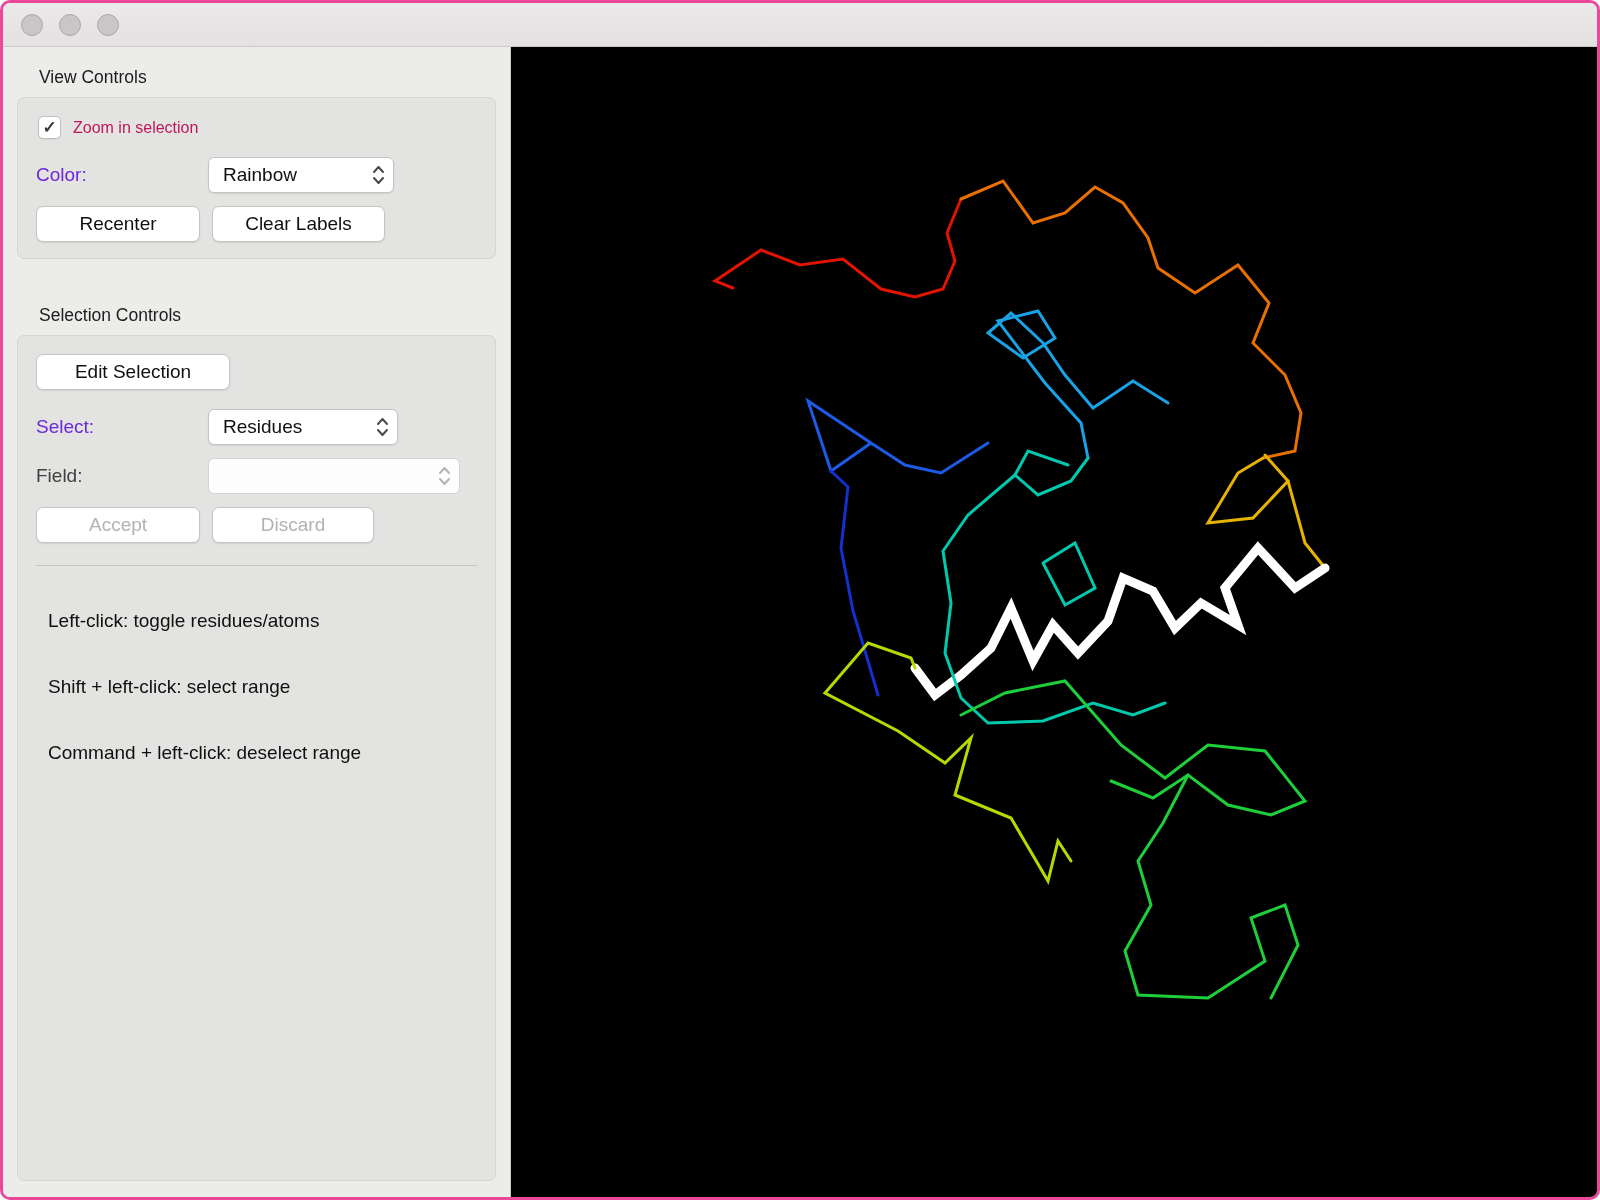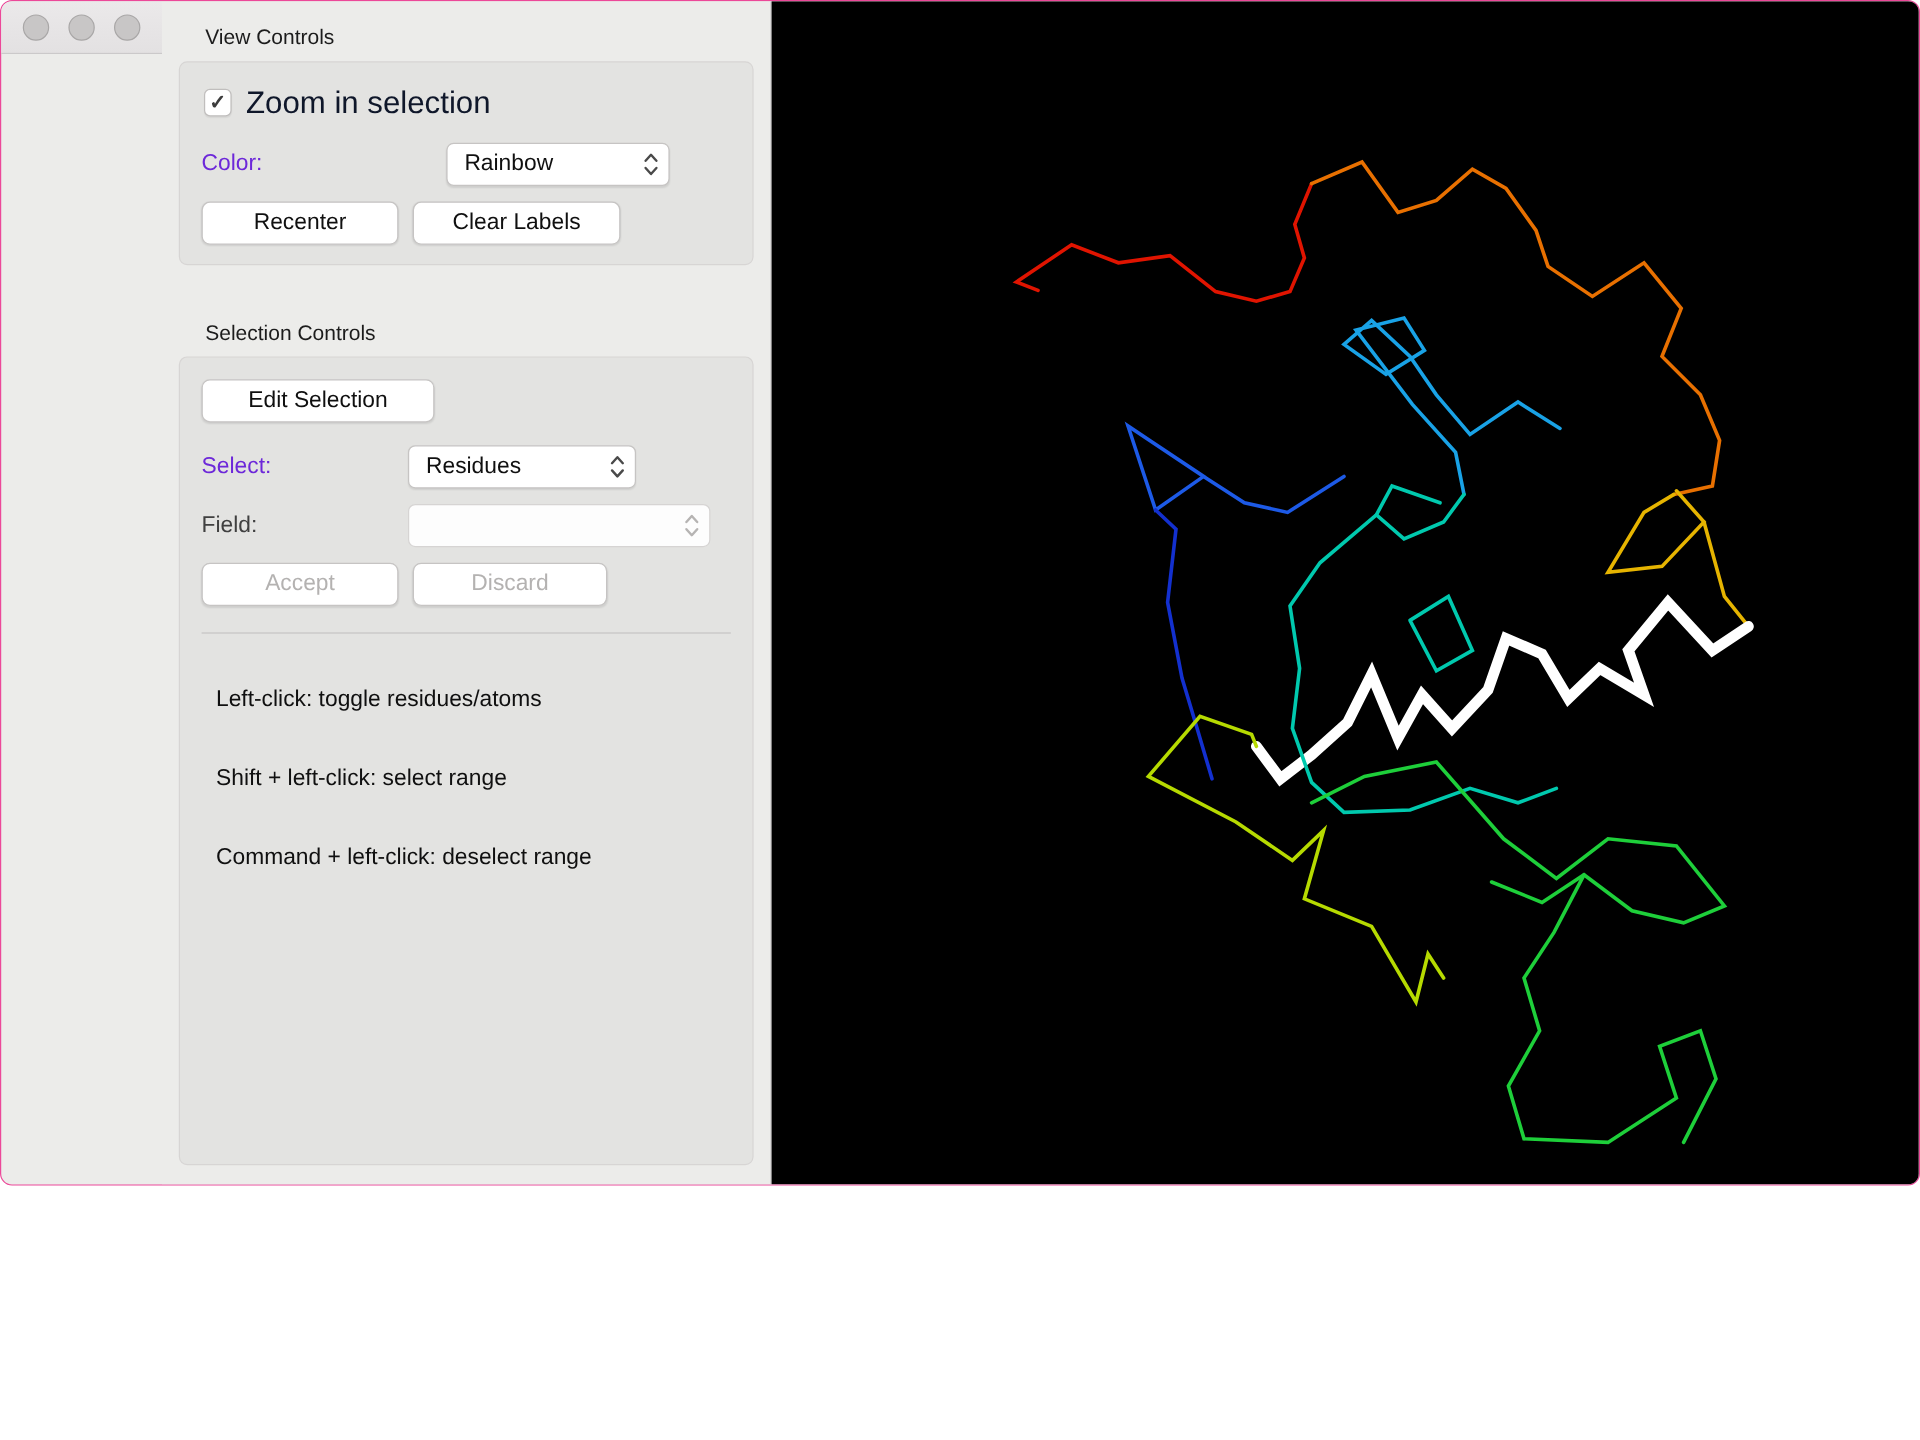--- a/index.html
+++ b/index.html
@@ -1,21 +1,21 @@
 <!DOCTYPE html>
 <html><head>
 <meta charset="utf-8">
 <style>
   html,body { margin:0; padding:0; background:#ffffff; }
   body { width:1600px; height:1200px; font-family:"Liberation Sans", sans-serif; }
 
   .window {
-    width:1600px; height:988px; border-radius:10px; overflow:hidden;
-    display:flex; background:#ececea;
-    border:1px solid #ec4899; box-sizing:border-box;
+    width:1600px; height:1200px; border-radius:10px; overflow:hidden;
+    display:flex; flex-direction:column; background:#ececea;
+    border:3px solid #ec4899; box-sizing:border-box;
   }
 
   
   .titlebar {
     height:44px; flex:0 0 44px;
     background:linear-gradient(#ebe9ea,#e3e1e2);
     border-bottom:1px solid #cbc9ca;
     display:flex; align-items:center; padding:0 18px; box-sizing:border-box;
   }
   .traffic-lights { display:flex; gap:16px; }
@@ -46,21 +46,21 @@
   .groupbox.grow { flex:1; }
 
   .checkbox-row { display:flex; align-items:center; gap:12px; margin:2px 0 18px 2px; }
   .checkbox {
     width:23px; height:23px; background:#ffffff; border:1px solid #c0bebd;
     border-radius:5px; box-sizing:border-box;
     display:flex; align-items:center; justify-content:center;
     font-size:17px; font-weight:bold; color:#3c3c3c;
     box-shadow:0 1px 1px rgba(0,0,0,0.06);
   }
-  .cb-label { font-size:26px; color:#0f172a; }
+  .cb-label { font-size:16px; color:#be185d; }
 
   .form-row { display:flex; align-items:center; margin:13px 0; }
   .form-label { font-size:19px; color:#6d28d9; width:172px; flex:0 0 172px; }
   .form-label.disabled { color:#404040; }
 
   .popup {
     height:36px; background:#ffffff; border:1px solid #c6c4c3; border-radius:6px;
     display:flex; align-items:center; padding:0 7px 0 14px; box-sizing:border-box;
     box-shadow:0 1px 1.5px rgba(0,0,0,0.09);
   }
@@ -76,21 +76,21 @@
     display:inline-flex; align-items:center; justify-content:center;
   }
   .btn.disabled { color:#b4b2b1; }
   .button-row { display:flex; gap:12px; }
 
   .w-recenter { width:164px; }
   .w-clear    { width:173px; }
   .w-edit     { width:194px; margin:2px 0 6px; }
   .w-accept   { width:164px; }
   .w-discard  { width:162px; }
-  .pw-color   { width:186px;margin-left:32px; }
+  .pw-color   { width:186px; }
   .pw-show    { width:232px; }
   .pw-select  { width:190px; }
   .pw-field   { width:252px; }
 
   .divider { border:none; border-top:1px solid #c6c4c3; margin:22px 0 6px; }
   .help-text { font-size:19px; color:#101010; margin:44px 12px; }
 </style>
 </head>
 <body>
 

